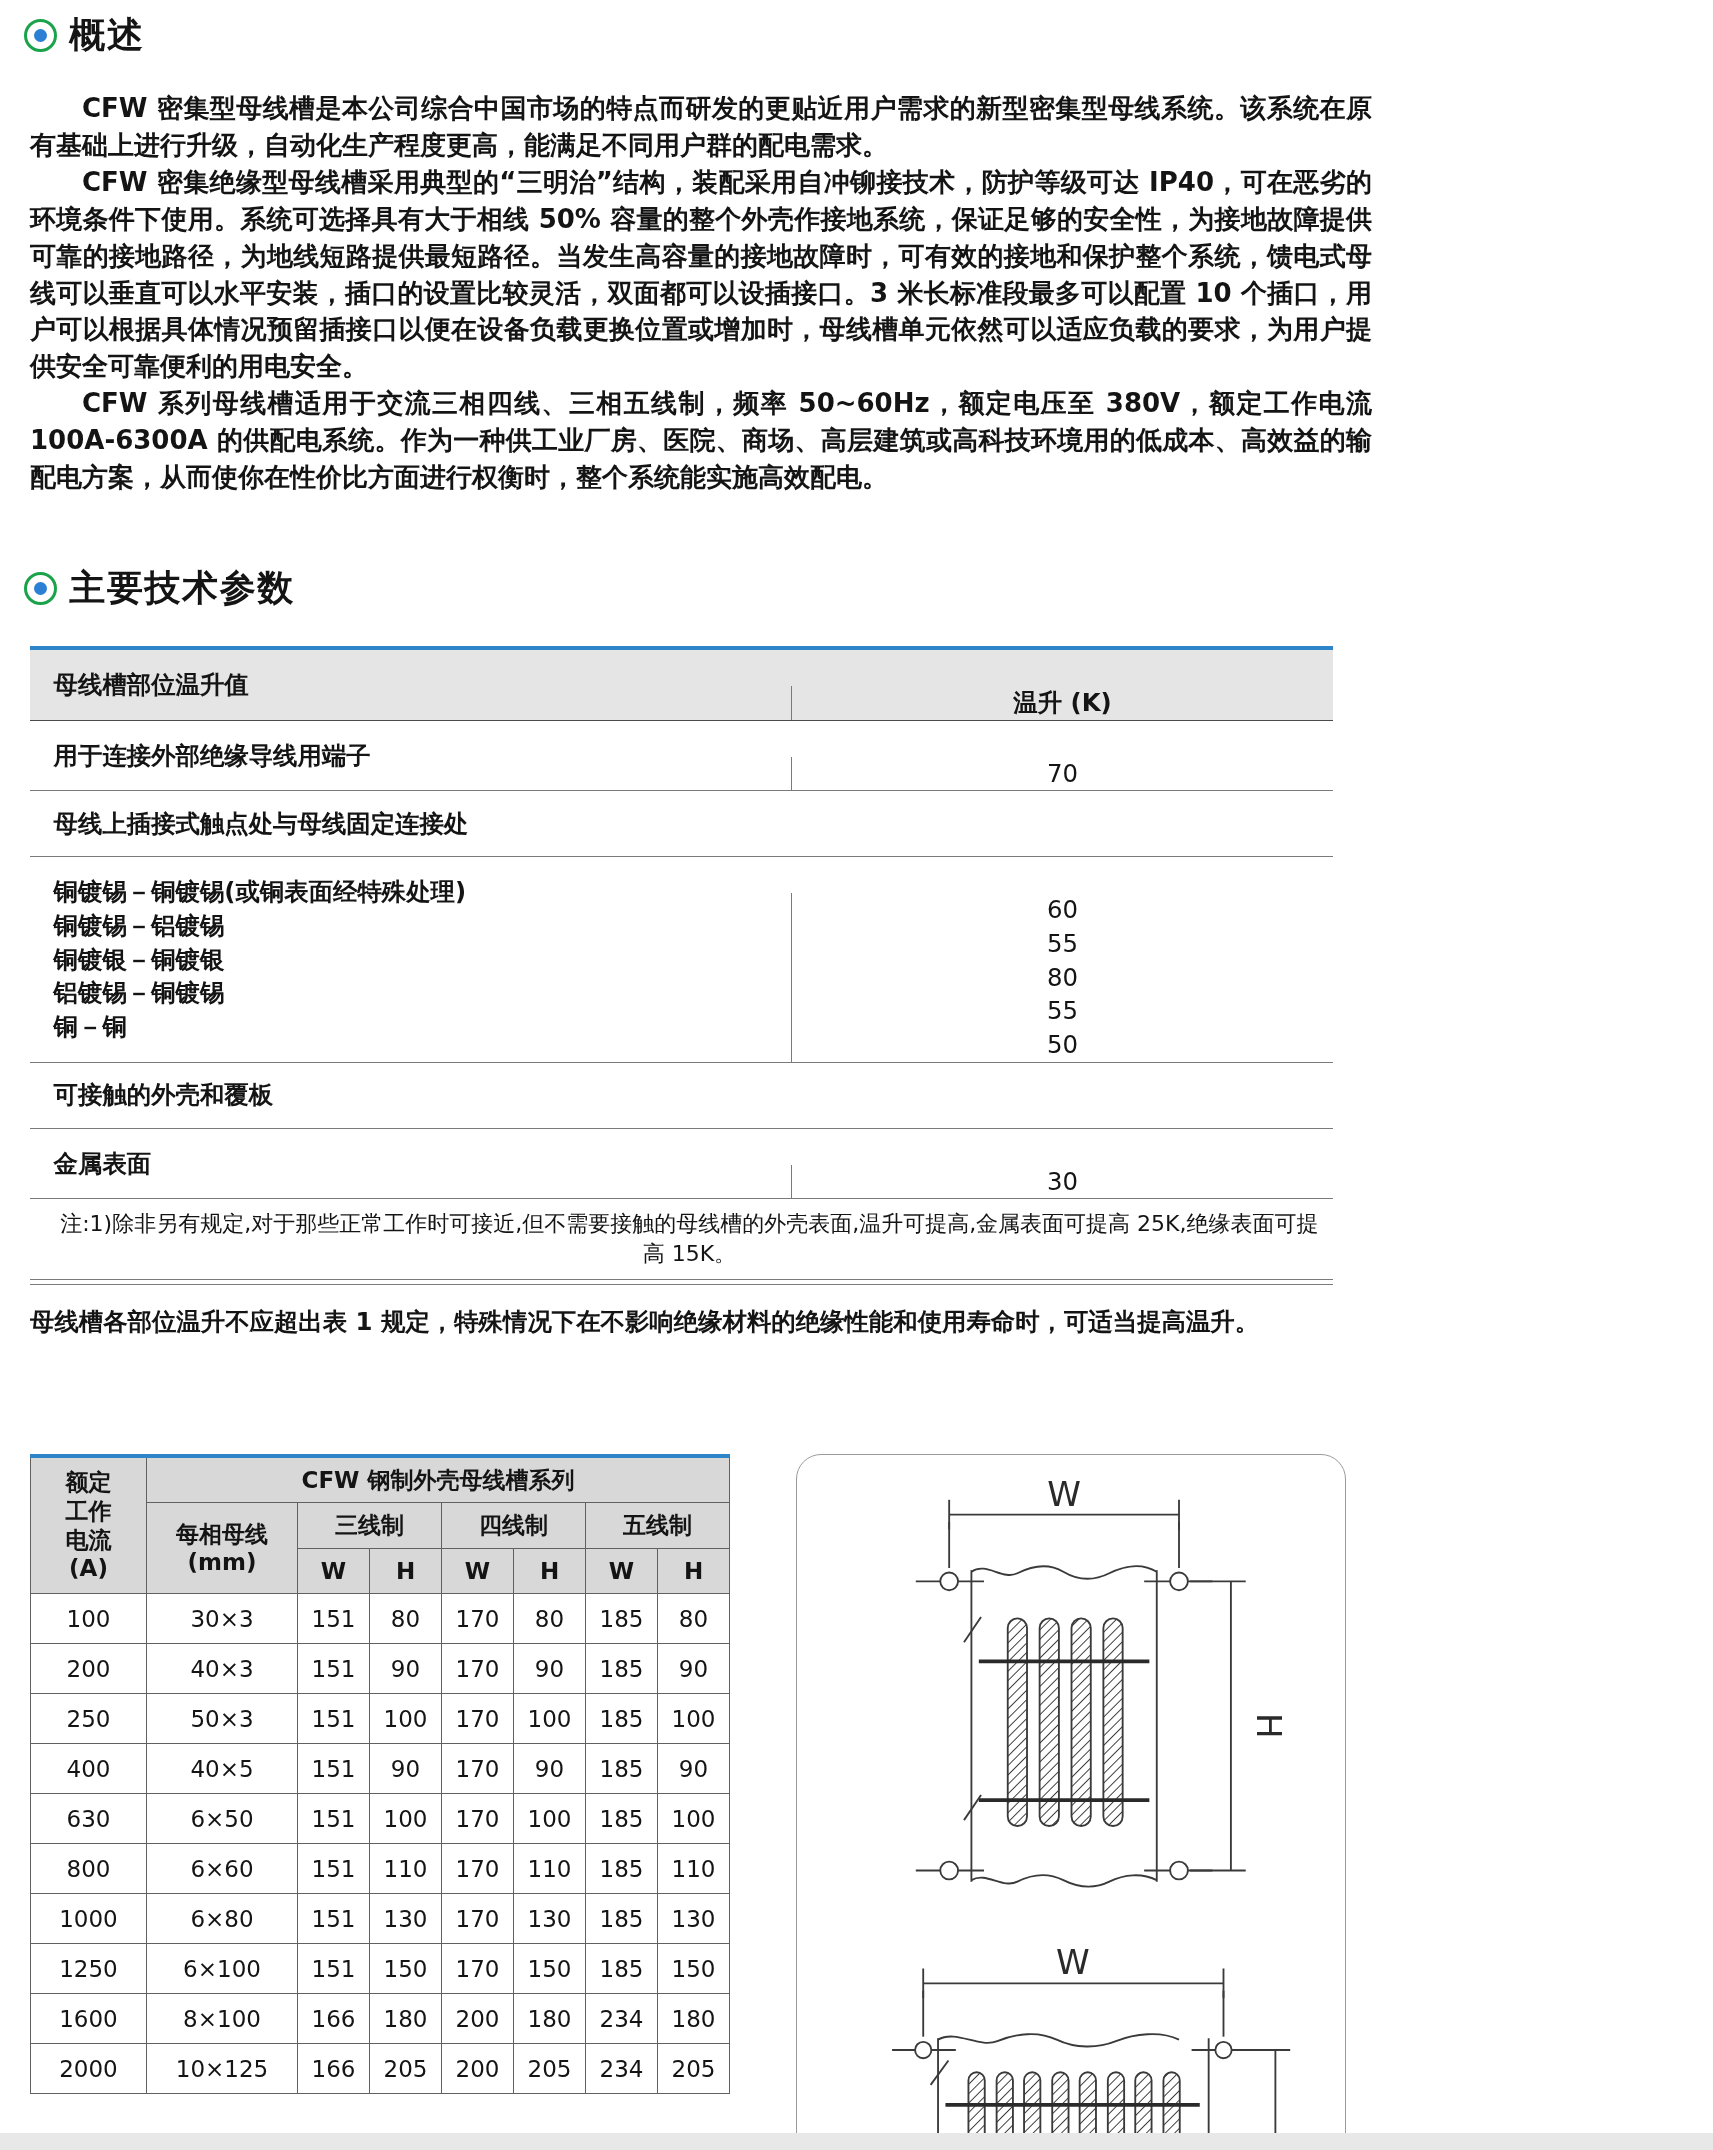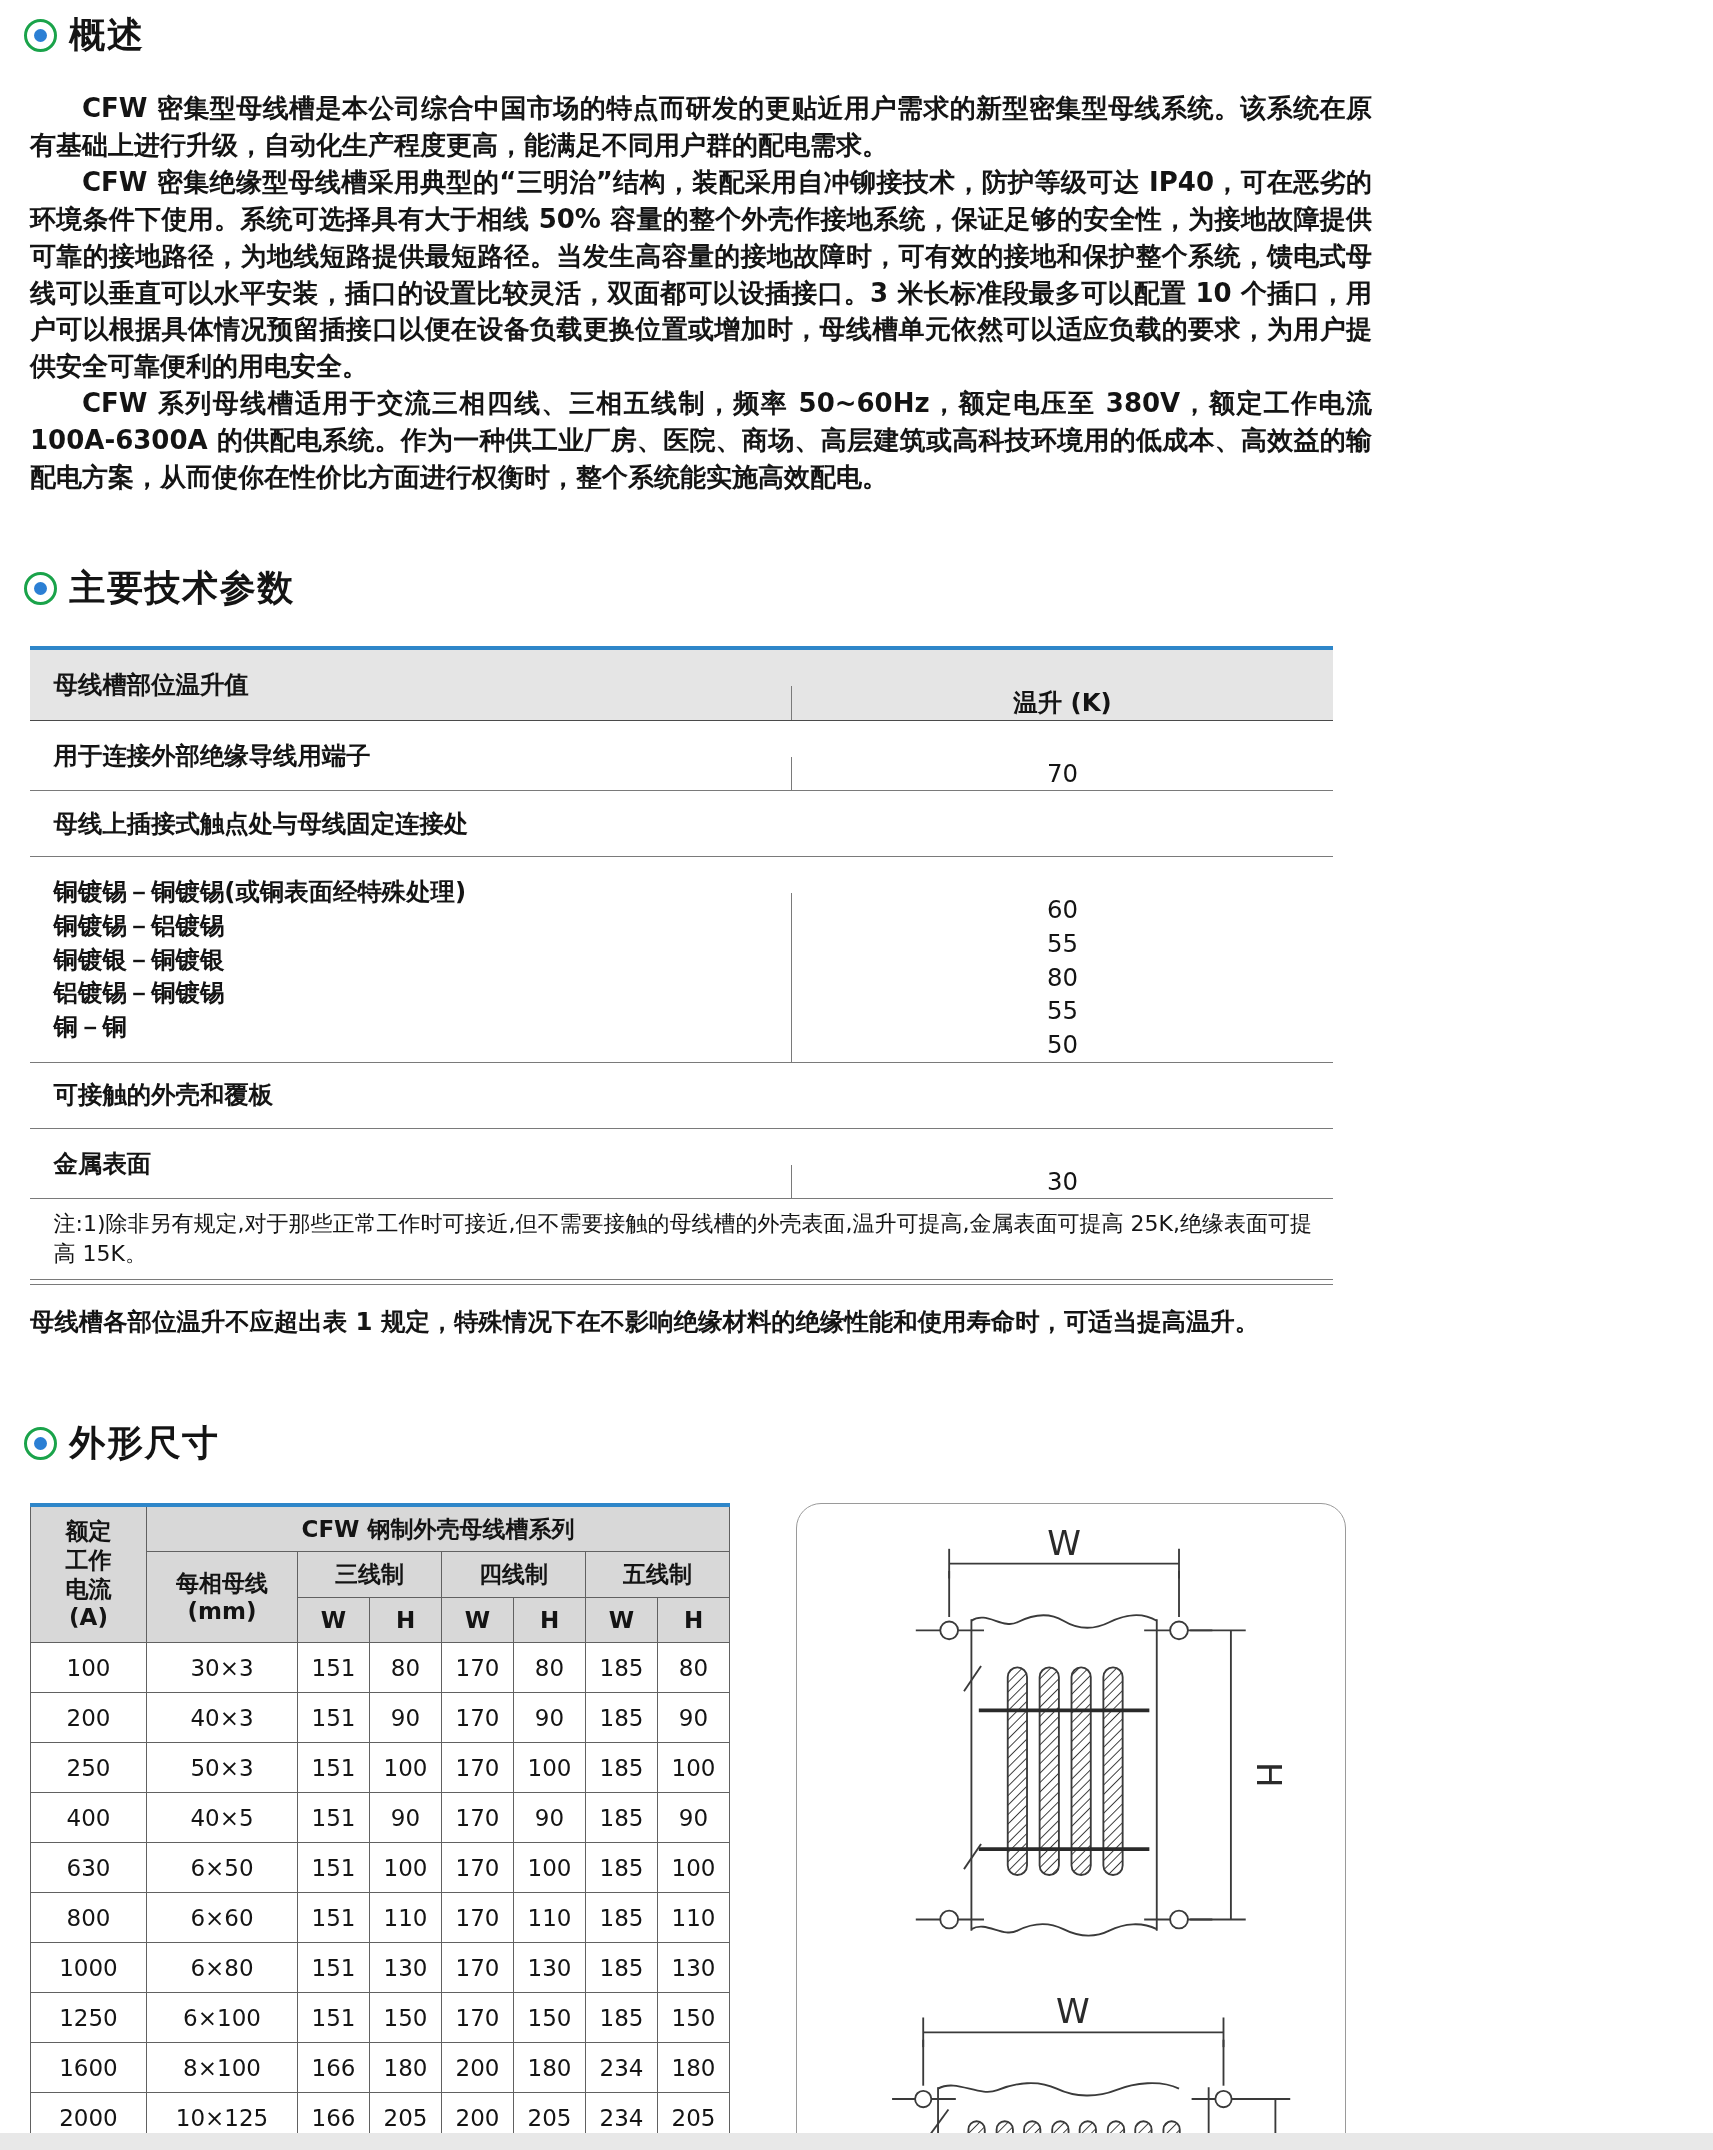--- a/index.html
+++ b/index.html
@@ -34,21 +34,21 @@
 
   
   .temp-table{
     width:1303px;margin-top:33px;
     border-top:4.7px solid #2e86c9;
     border-bottom:1.6px solid #7a7a7a;
     padding-bottom:3.9px;
     font-size:24.4px;
   }
   .tt-row{display:flex;border-bottom:1.6px solid #7a7a7a;align-items:stretch;}
-  .tt-row:last-child{border-bottom:1.6px solid #7a7a7a;}
+  .tt-row:last-child{border-bottom:1.6px solid #7a7a7a;text-align:center;}
   .tt-label{
     flex:0 0 58.4%;box-sizing:border-box;
     padding:15.7px 7.9px 15.7px 23.6px;font-weight:600;
     white-space:pre-line;line-height:1.38;
     display:flex;align-items:center;
   }
   .tt-val{
     flex:1;border-left:1.6px solid #7a7a7a;
     display:flex;align-items:center;justify-content:center;
     text-align:center;white-space:pre-line;line-height:1.38;
@@ -160,24 +160,20 @@
       </div>
       <div class="tt-row tt-full tt-note">
         <div class="tt-label">注:1)除非另有规定,对于那些正常工作时可接近,但不需要接触的母线槽的外壳表面,温升可提高,金属表面可提高 25K,绝缘表面可提高 15K。</div>
       </div>
     </div>
 
     <p class="footnote">母线槽各部位温升不应超出表 1 规定，特殊情况下在不影响绝缘材料的绝缘性能和使用寿命时，可适当提高温升。</p>
 
     <div class="gap-md"></div>
 
-    <div class="sec-head">
-      <span class="sec-icon"></span>
-      <h2 class="sec-title">外形尺寸</h2>
-    </div>
 
     <div class="dims-body">
 
       <table class="dim">
         <colgroup>
           <col class="c-amp">
             <col class="c-bar">
           <col class="c-num">
             <col class="c-num">
             <col class="c-num">

